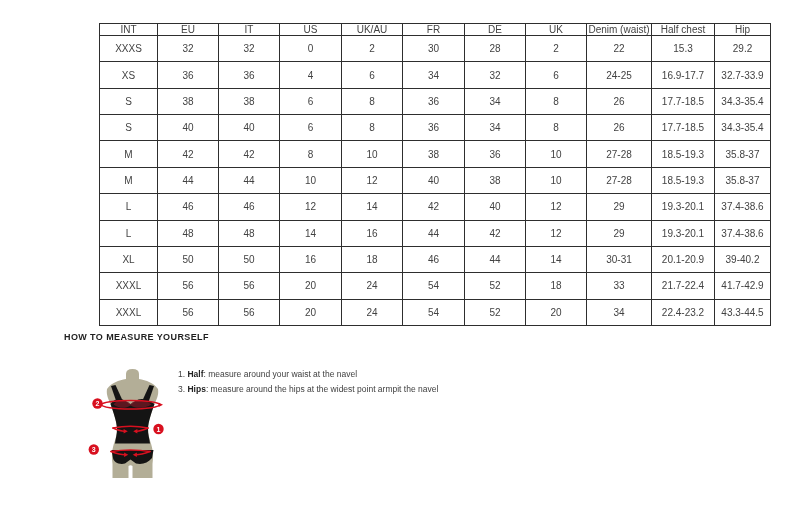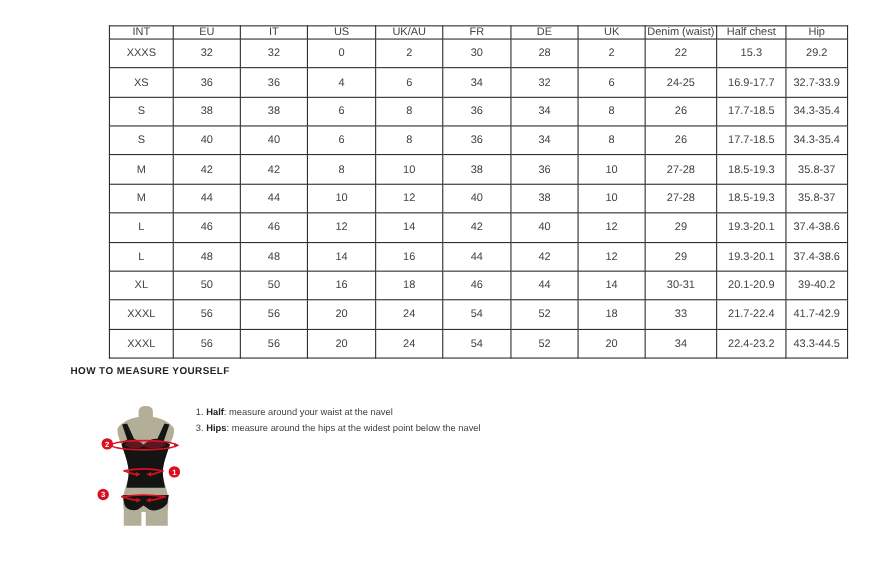--- a/index.html
+++ b/index.html
@@ -285,14 +285,14 @@
       <circle cx="78.5" cy="63" r="5.2" fill="#d8101f"></circle>
       <text x="78.5" y="65.5" fill="#ffffff">1</text>
       <circle cx="13.8" cy="83.5" r="5.2" fill="#d8101f"></circle>
       <text x="13.8" y="86" fill="#ffffff">3</text>
     </g>
   </svg>
 </div>
 
 <div class="steps" id="steps">
     <div class="step"><span class="step-num">1. </span><b>Half</b><span>: measure around your waist at the navel</span></div>
-    <div class="step"><span class="step-num">3. </span><b>Hips</b><span>: measure around the hips at the widest point below the navel</span></div>
+    <div class="step"><span class="step-num">3. </span><b>Hips</b><span>: measure around the hips at the widest point armpit the navel</span></div>
   </div>
 
 </body></html>

